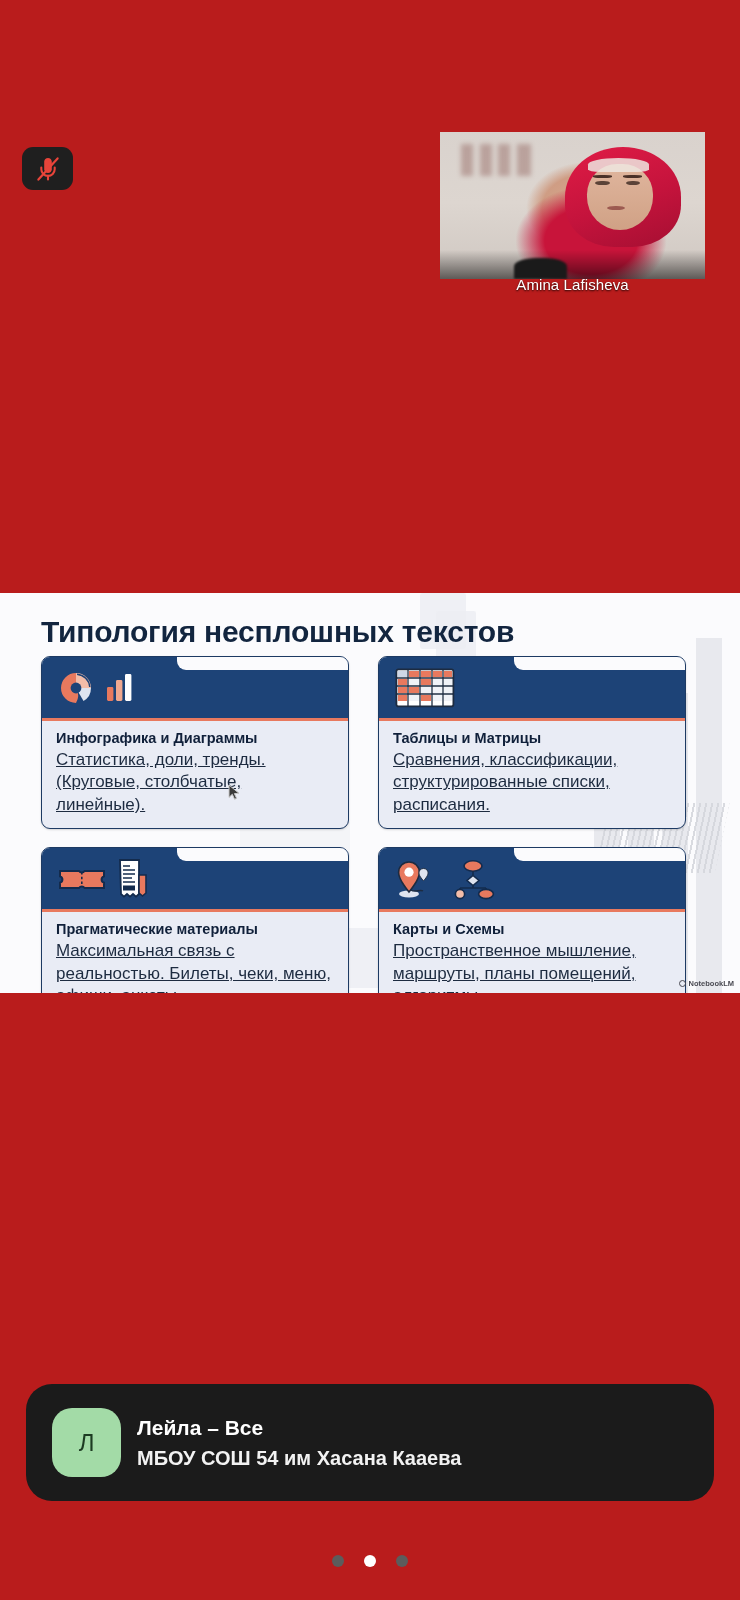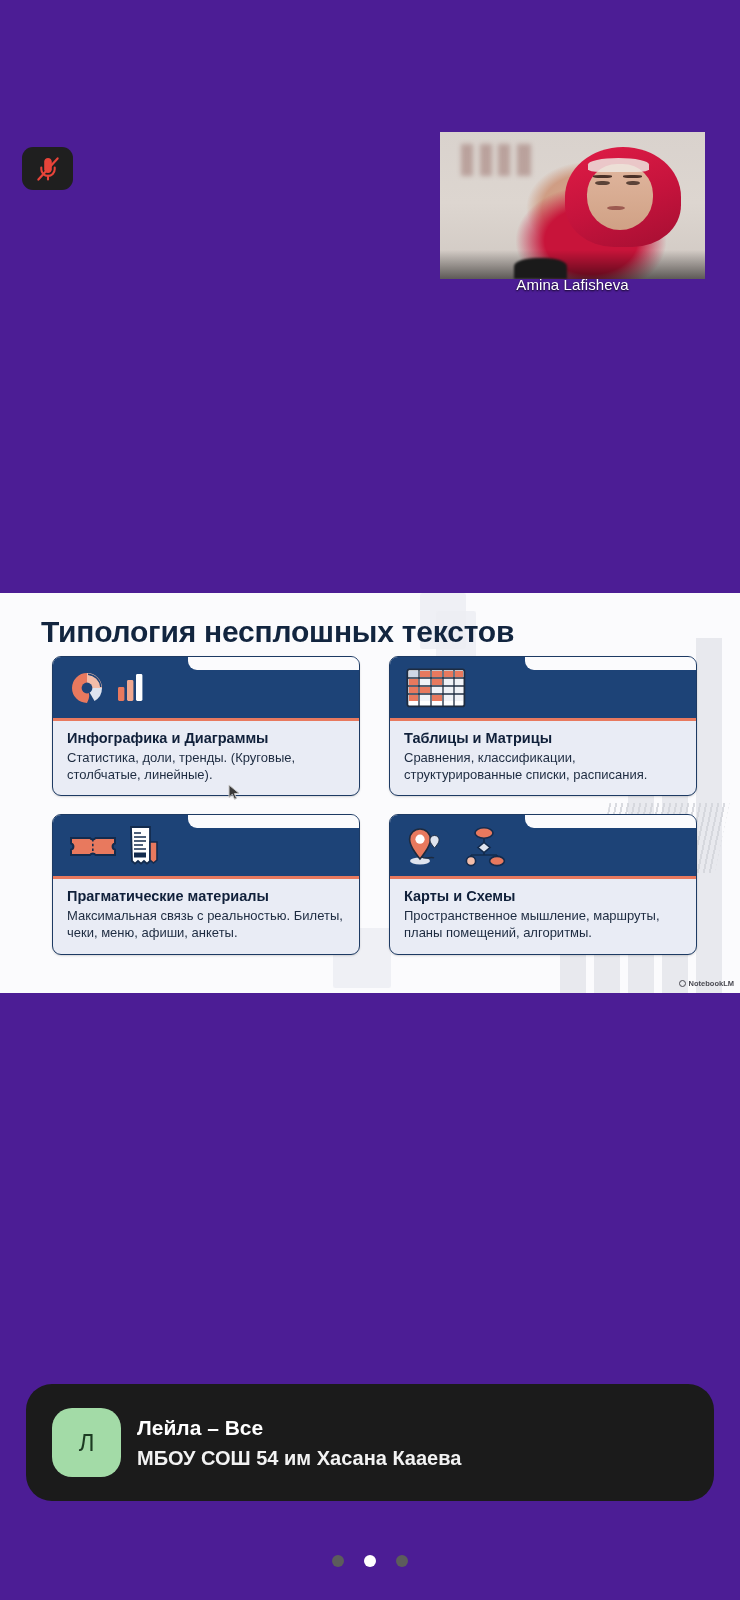--- a/index.html
+++ b/index.html
@@ -2,21 +2,21 @@
 <html><head>
 <meta charset="utf-8">
 <style>
   * { margin:0; padding:0; box-sizing:border-box; }
   html, body {
     width:740px; height:1600px;
     background:#000;
     font-family:"Liberation Sans", sans-serif;
     overflow:hidden;
   }
-  .screen { position:relative; width:740px; height:1600px; background:#4c1d95; }
+  .screen { position:relative; width:740px; height:1600px; background:#b91c1c; }
 
   
   .mute-badge {
     position:absolute; left:22px; top:147px;
     width:51px; height:43px;
     background:#1f1f1f; border-radius:11px;
     display:flex; align-items:center; justify-content:center;
   }
   .mute-badge svg { display:block; }
 
@@ -92,21 +92,21 @@
   .bg-barcode {
     position:absolute; right:18px; top:210px; width:120px; height:70px;
     background:repeating-linear-gradient(90deg,#d3d5db 0 2px, transparent 2px 6px);
     transform:skewX(-12deg); opacity:.85;
   }
   .slide-title {
     position:absolute; left:41px; top:22px;
     font-size:30px; font-weight:bold; color:#12253f; letter-spacing:-.2px;
   }
 
-  .cards { position:absolute; left:52px; top:63px; width:658px; }
+  .cards { position:absolute; left:41px; top:63px; width:658px; }
   .card-row { display:flex; gap:29px; margin-bottom:18px; }
   .card {
     width:308px;
     border-radius:9px;
     border:1.6px solid #1d3a63;
     background:#e9ecf5;
     overflow:hidden;
     position:relative;
     box-shadow:0 1px 2px rgba(0,0,0,.15);
   }
@@ -118,21 +118,21 @@
     padding-left:16px;
     border-bottom:3px solid #e8795e;
   }
   .card-head::after {
     content:""; position:absolute; right:0; top:0;
     width:56%; height:13px; background:#fbfbfd;
     border-bottom-left-radius:9px;
   }
   .card-body { padding:9px 14px 12px 14px; }
   .card-title { font-size:14.5px; font-weight:bold; color:#10203a; margin-bottom:3px; }
-  .card-desc { font-size:13px; color:#1d2b40; line-height:1.32; }
+  .card-desc { font-size:17px; color:#1d2b40; line-height:1.32;text-decoration:underline; }
 
   .icon-row { display:flex; align-items:center; gap:10px; position:relative; z-index:2; }
   .icon-row svg { display:block; }
 
   .nb-watermark {
     position:absolute; right:6px; bottom:5px;
     display:flex; align-items:center; gap:3px;
     font-size:7.5px; color:#4a4a52; font-weight:bold;margin-top:8px;
   }
   .nb-dot { width:7px; height:7px; border-radius:50%; border:1.4px solid #4a4a52; }

